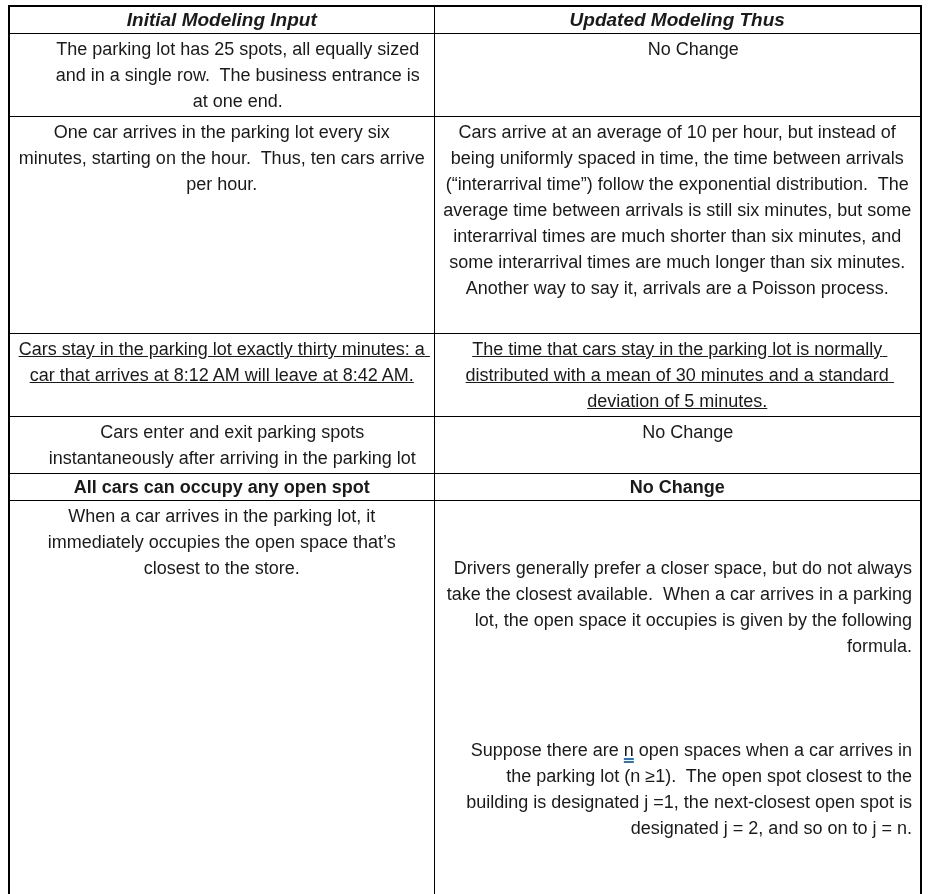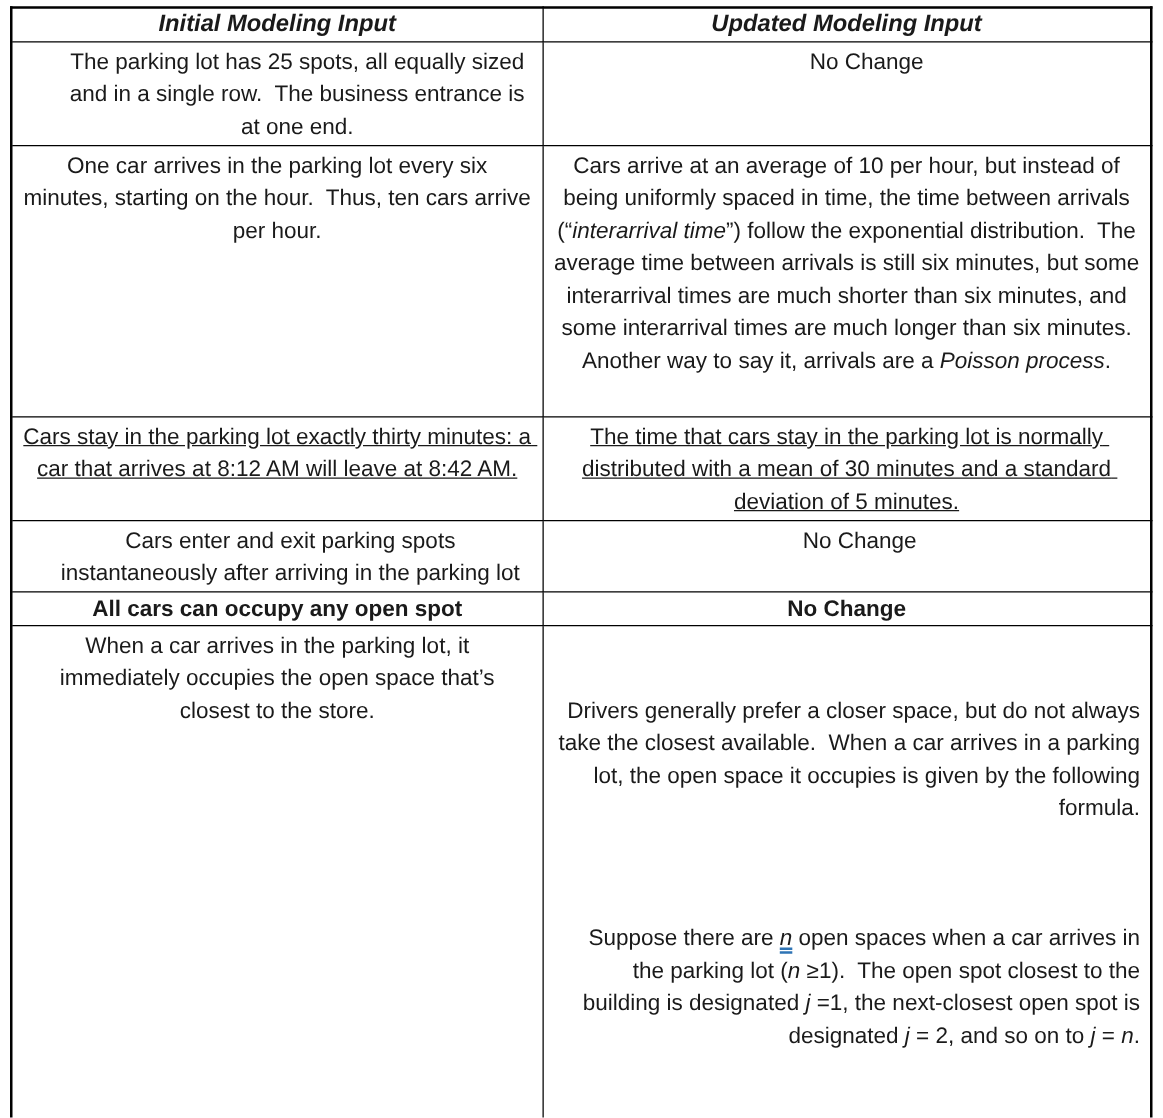--- a/index.html
+++ b/index.html
@@ -42,21 +42,21 @@
   col.c-left{width:425px;}
   col.c-right{width:487px;}
   tr.tr-header{height:27px;}
   tr.tr-1 td{height:77px;padding-left:40px;}
   tr.tr-2 td{height:212px;}
   tr.tr-3 td{height:76px;text-decoration:underline;}
   tr.tr-4 td{height:52px;padding-left:29px;}
   tr.tr-5 td{height:26px;padding-top:0;padding-bottom:0;font-weight:bold;}
   tr.tr-6 td{height:402px;}
   
-  .seg-i{font-style:italic;}
+  .seg-i{}
   .seg-u{
     text-decoration-line:underline;
     text-decoration-style:double;
     text-decoration-color:var(--grammar-blue);
     text-decoration-thickness:2px;
     text-underline-offset:2px;
   }
   
   .cellp{margin:0 0 26px 0;text-align:right;}
 </style>
@@ -65,21 +65,21 @@
 
 <div class="page">
   <table class="model-table">
     <colgroup>
       <col class="c-left">
       <col class="c-right">
     </colgroup>
     <thead>
       <tr class="tr-header">
         <th>Initial Modeling Input</th>
-        <th>Updated Modeling Input</th>
+        <th>Updated Modeling Thus</th>
       </tr>
     </thead>
     <tbody>
       <tr class="tr-1">
         <td><span>The parking lot has 25 spots, all equally sized and in a single row.  The business entrance is at one end.</span></td>
         <td><span>No Change</span></td>
       </tr>
       <tr class="tr-2">
         <td><span>One car arrives in the parking lot every six minutes, starting on the hour.  Thus, ten cars arrive per hour.</span></td>
         <td><span>Cars arrive at an average of 10 per hour, but instead of being uniformly spaced in time, the time between arrivals (“</span><span class="seg-i">interarrival time</span><span>”) follow the exponential distribution.  The average time between arrivals is still six minutes, but some interarrival times are much shorter than six minutes, and some interarrival times are much longer than six minutes.  Another way to say it, arrivals are a </span><span class="seg-i">Poisson process</span><span>.</span></td>

